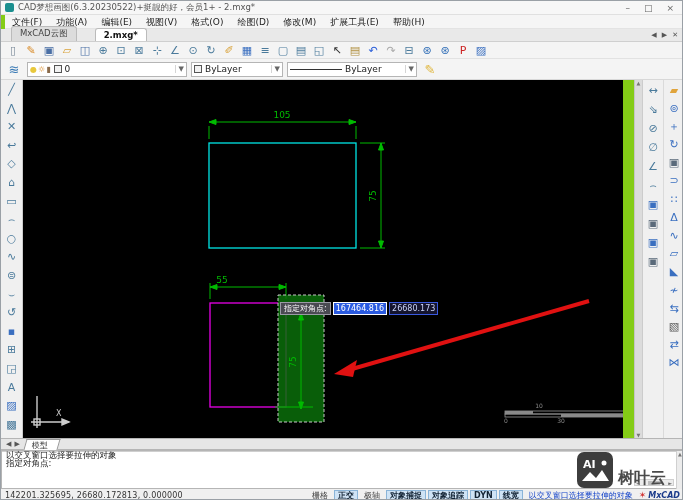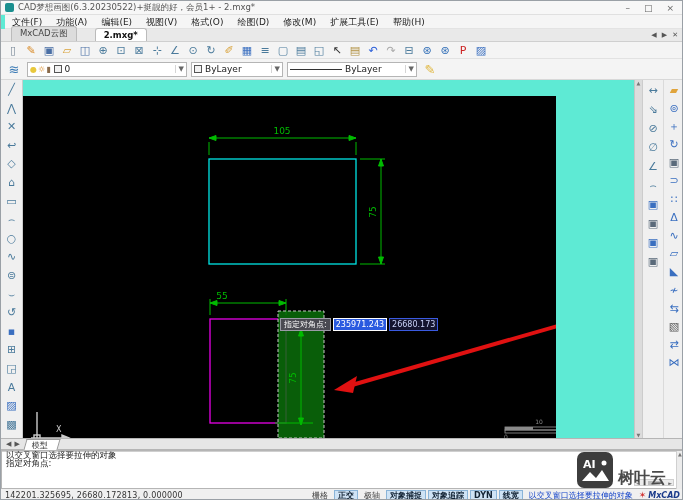--- a/index.html
+++ b/index.html
@@ -1,17 +1,17 @@
 <!DOCTYPE html>
 <html><head>
 <meta charset="utf-8">
 <style>
   html,body{margin:0;padding:0;background:#888;}
   *{box-sizing:border-box;font-family:"DejaVu Sans","Liberation Sans",sans-serif;}
-  #win{position:relative;width:683px;height:500px;background:#5eead4;border:1px solid #9aa0a6;overflow:hidden;}
+  #win{position:relative;width:683px;height:500px;background:#84cc16;border:1px solid #9aa0a6;overflow:hidden;}
 
   
   .titlebar{position:absolute;left:0;top:0;width:683px;height:14px;background:#f7f7f7;border-bottom:1px solid #e0e0e0;display:flex;align-items:center;padding:0 4px;font-size:8.5px;color:#555;}
   .appicon{width:9px;height:9px;background:#1b8f8f;border-radius:2px;margin-right:4px;flex:none;}
   .wctl{margin-left:auto;display:flex;gap:14px;color:#666;font-size:9px;padding-right:6px;}
   .wctl span{cursor:default;}
 
   
   .menubar{position:absolute;left:4px;top:14px;width:683px;height:14px;background:#f5f5f5;border-bottom:1px solid #e3e3e3;display:flex;align-items:center;gap:0;font-size:9px;color:#222;}
   .menubar .mi{padding:0 7px;height:14px;line-height:14px;}
@@ -28,21 +28,21 @@
   .tb2{position:absolute;left:0;top:58px;width:683px;height:21px;background:#f4f4f4;border-bottom:1px solid #d8d8d8;display:flex;align-items:center;gap:4px;padding-left:4px;font-size:9px;}
   .drop{height:15px;background:#fff;border:1px solid #b5b5b5;display:flex;align-items:center;padding:0 2px;gap:3px;color:#222;}
   .drop .car{margin-left:auto;color:#666;font-size:7px;border-left:1px solid #d5d5d5;padding-left:3px;}
   .chip{width:8px;height:8px;border:1px solid #555;background:#f2f2f2;flex:none;}
   .ltline{width:52px;height:0;border-top:1px solid #333;}
 
   
   .main{position:absolute;left:0;top:79px;width:683px;height:358px;}
   .lefttools{position:absolute;left:0;top:0;width:22px;height:358px;background:#f0f0f0;border-right:1px solid #ccc;display:flex;flex-direction:column;align-items:center;padding-top:2px;gap:3.6px;}
   .lefttools .ico{width:17px;height:15px;font-size:11px;}
-  .canvas{position:absolute;left:22px;top:16px;width:533px;height:358px;background:#000;overflow:hidden;}
+  .canvas{position:absolute;left:22px;top:0;width:600px;height:358px;background:#000;overflow:hidden;}
   .vscroll{position:absolute;left:633px;top:0;width:8px;height:358px;background:#dcdcdc;border-left:1px solid #c5c5c5;font-size:5px;color:#777;display:flex;flex-direction:column;justify-content:space-between;align-items:center;}
   .dimbar{position:absolute;left:641px;top:0;width:21px;height:358px;background:#f0f0f0;border-left:1px solid #ccc;display:flex;flex-direction:column;align-items:center;padding-top:3px;gap:5px;}
   .modbar{position:absolute;left:662px;top:0;width:21px;height:358px;background:#f0f0f0;border-left:1px solid #dadada;display:flex;flex-direction:column;align-items:center;padding-top:3px;gap:4.2px;}
   .dimbar .ico,.modbar .ico{width:17px;height:14px;font-size:11px;}
 
   
   .dynrow{position:absolute;left:257px;top:222px;display:flex;gap:2px;font-size:8px;height:13px;}
   .dynlabel{background:#4a4a52;color:#fff;border:1px solid #9a9aa5;padding:0 3px;display:flex;align-items:center;white-space:nowrap;}
   .dynin1{background:#2a5ae0;color:#fff;border:1px solid #fff;padding:0 2px;display:flex;align-items:center;min-width:44px;}
   .dynin2{background:#14142e;color:#c9d2f7;border:1px solid #3a5ae0;padding:0 2px;display:flex;align-items:center;min-width:40px;}
@@ -264,21 +264,21 @@
           <text x="516" y="328" fill="#8a8a8a" font-size="6" text-anchor="middle">10</text>
           <text x="604" y="328" fill="#8a8a8a" font-size="6" text-anchor="middle">70</text>
           <text x="483" y="343" fill="#8a8a8a" font-size="6" text-anchor="middle">0</text>
           <text x="538" y="343" fill="#8a8a8a" font-size="6" text-anchor="middle">30</text>
         </g>
       </svg>
 
       
       <div class="dynrow">
         <span class="dynlabel">指定对角点:</span>
-        <span class="dynin1">235971.243</span>
+        <span class="dynin1">167464.816</span>
         <span class="dynin2">26680.173</span>
       </div>
     </div>
 
     <div class="vscroll">
       <span>▲</span>
       <span>▼</span>
     </div>
 
     <div class="dimbar">

